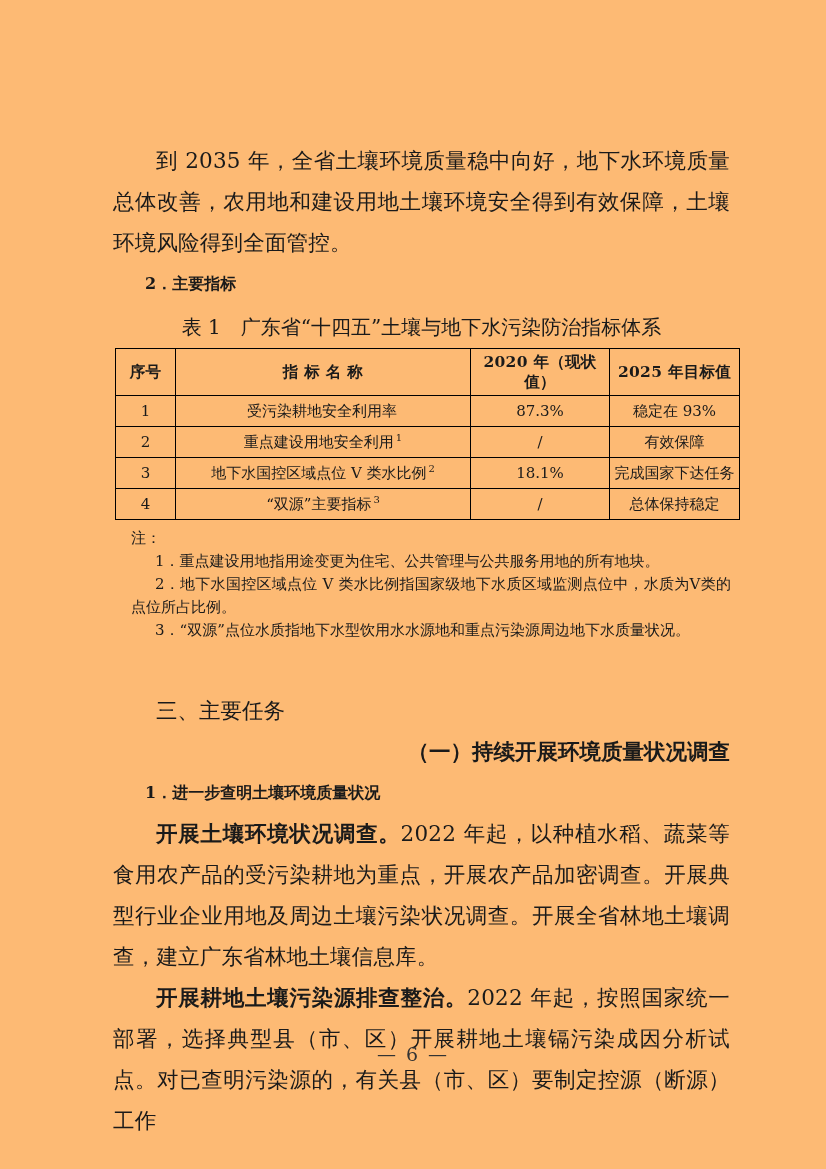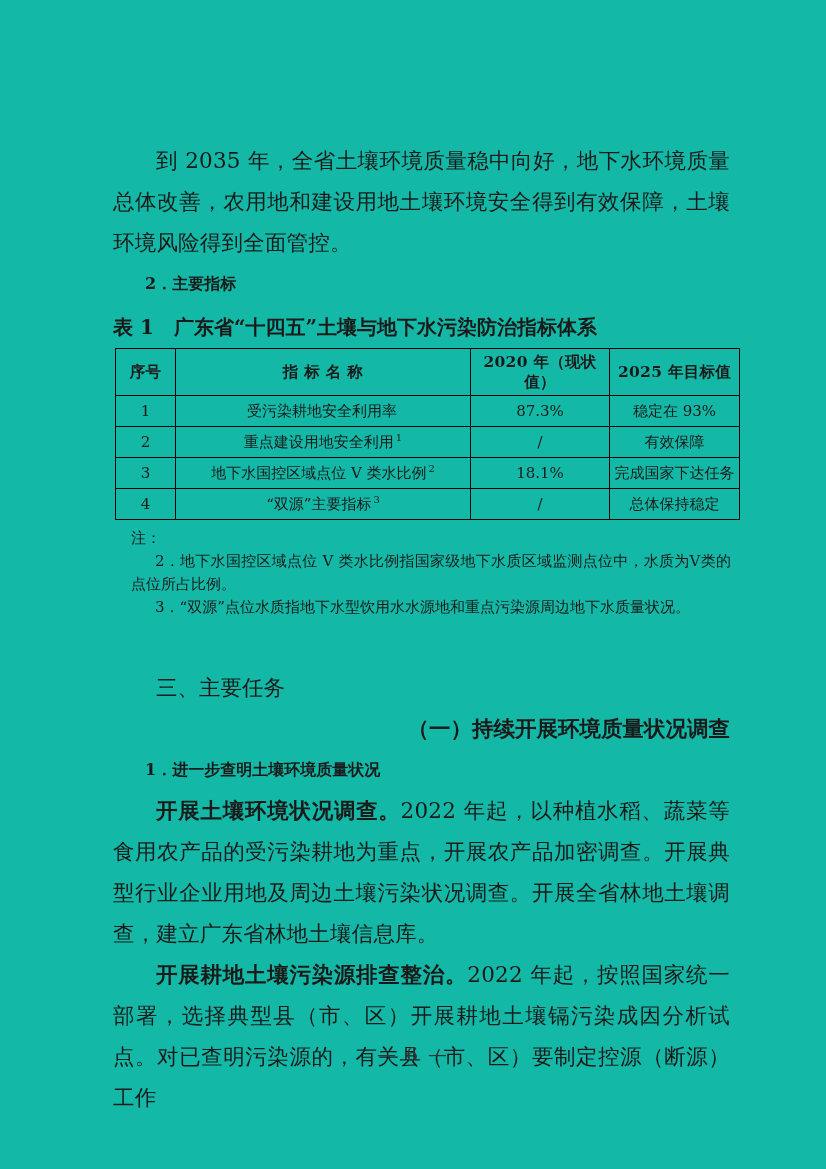--- a/index.html
+++ b/index.html
@@ -13,21 +13,21 @@
     position: relative;
     font-family: "DejaVu Serif", "Liberation Serif", serif;
     color: #1a1a1a;
     overflow: hidden;
   }
   .page {
     position: absolute;
     left: 0; top: 0;
     width: 826px;
     height: 1169px;
-    background: #14b8a6;
+    background: #fdba74;
   }
   .content {
     position: absolute;
     left: 113px;
     top: 140px;
     width: 617px;
   }
 
   
   .para {
@@ -65,22 +65,22 @@
     font-weight: bold;
     text-indent: 2em;
     margin: 0;
     text-align: right;
   }
 
   
   .table-title {
     font-size: 20px;
     line-height: 34px;
-    font-weight: bold;
-    text-align: left;
+    font-weight: normal;
+    text-align: center;
     margin: 6px 0 4px 0;
   }
   table.indicator-table {
     border-collapse: collapse;
     width: 604px;
     margin: 0 0 0 2px;
     table-layout: fixed;
   }
   table.indicator-table th,
   table.indicator-table td {
@@ -184,20 +184,21 @@
           <td>4</td>
           <td><span>“双源”主要指标</span><span class="sup">3</span></td>
           <td>/</td>
           <td>总体保持稳定</td>
         </tr>
       </tbody>
     </table>
 
     <div class="notes">
       <p class="note-line">注：</p>
+      <p class="note-line indent">1．重点建设用地指用途变更为住宅、公共管理与公共服务用地的所有地块。</p>
       <p class="note-line indent">2．地下水国控区域点位 V 类水比例指国家级地下水质区域监测点位中，水质为V类的点位所占比例。</p>
       <p class="note-line indent">3．“双源”点位水质指地下水型饮用水水源地和重点污染源周边地下水质量状况。</p>
     </div>
 
     <div class="gap-lg"></div>
 
     <p class="h-sec">三、主要任务</p>
 
     <p class="h-paren">（一）持续开展环境质量状况调查</p>
 

